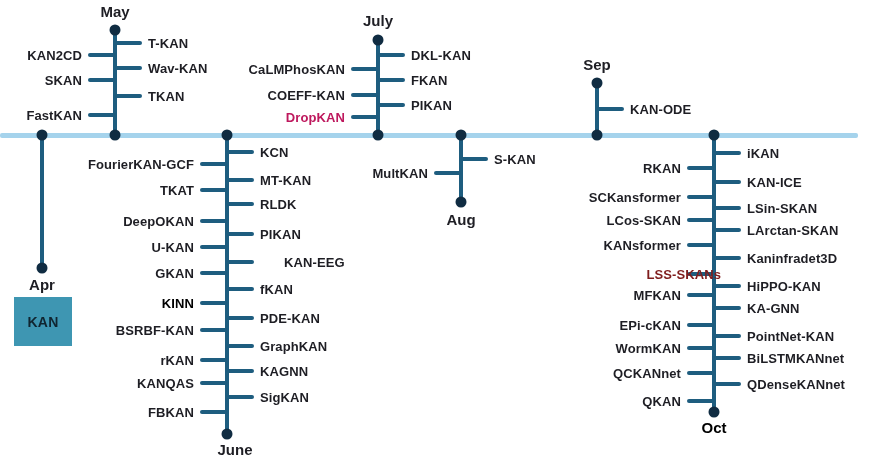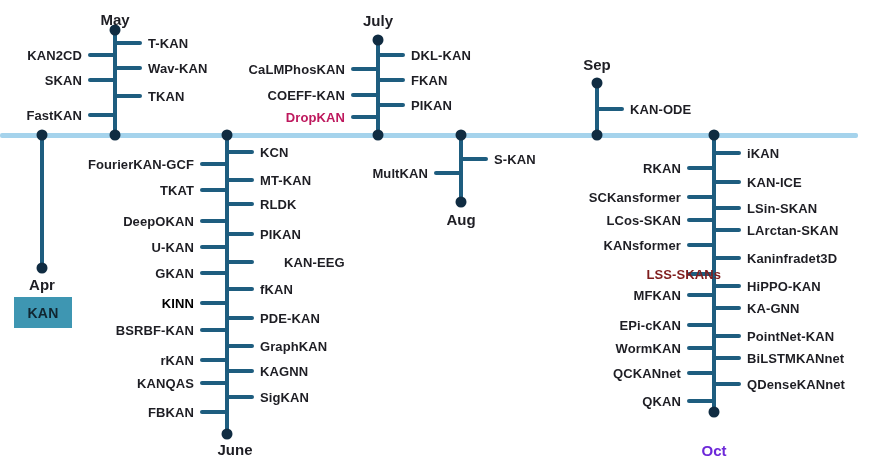--- a/index.html
+++ b/index.html
@@ -82,21 +82,21 @@
       <div class="tick" style="top: 68px; width: 27px; left: 115px; background: rgb(30, 93, 127);"></div>
       <div class="branch-label" style="top: 68px; left: 148px; color: rgb(30, 30, 36);">Wav-KAN</div>
       <div class="tick" style="top: 80px; width: 27px; left: 88px; background: rgb(30, 93, 127);"></div>
       <div class="branch-label left-side" style="top: 80px; left: 82px; color: rgb(30, 30, 36);">SKAN</div>
       <div class="tick" style="top: 96px; width: 27px; left: 115px; background: rgb(30, 93, 127);"></div>
       <div class="branch-label" style="top: 96px; left: 148px; color: rgb(30, 30, 36);">TKAN</div>
       <div class="tick" style="top: 115px; width: 27px; left: 88px; background: rgb(30, 93, 127);"></div>
       <div class="branch-label left-side" style="top: 115px; left: 82px; color: rgb(30, 30, 36); text-align: center;">FastKAN</div>
       <div class="dot" style="left: 115px; top: 135px; background: rgb(16, 44, 66);"></div>
       <div class="dot" style="left: 115px; top: 30px; background: rgb(16, 44, 66);"></div>
-      <div class="month-label" style="left: 115px; top: 3px; color: rgb(30, 30, 36); margin-top: 8px;">May</div>
+      <div class="month-label" style="left: 115px; top: 3px; color: rgb(30, 30, 36);">May</div>
     </div>
     <div class="" style="position: absolute; left: 0px; top: 0px;">
       <div class="stem" style="left: 227px; top: 135px; height: 299px; background: rgb(30, 93, 127);"></div>
       <div class="tick" style="top: 152px; width: 27px; left: 227px; background: rgb(30, 93, 127);"></div>
       <div class="branch-label" style="top: 152px; left: 260px; color: rgb(30, 30, 36);">KCN</div>
       <div class="tick" style="top: 164px; width: 27px; left: 200px; background: rgb(30, 93, 127);"></div>
       <div class="branch-label left-side" style="top: 164px; left: 194px; color: rgb(30, 30, 36);">FourierKAN-GCF</div>
       <div class="tick" style="top: 180px; width: 27px; left: 227px; background: rgb(30, 93, 127);"></div>
       <div class="branch-label" style="top: 180px; left: 260px; color: rgb(30, 30, 36);">MT-KAN</div>
       <div class="tick" style="top: 190px; width: 27px; left: 200px; background: rgb(30, 93, 127);"></div>
@@ -210,16 +210,16 @@
       <div class="tick" style="top: 358px; width: 27px; left: 714px; background: rgb(30, 93, 127);"></div>
       <div class="branch-label" style="top: 358px; left: 747px; color: rgb(30, 30, 36);">BiLSTMKANnet</div>
       <div class="tick" style="top: 373px; width: 27px; left: 687px; background: rgb(30, 93, 127);"></div>
       <div class="branch-label left-side" style="top: 373px; left: 681px; color: rgb(30, 30, 36);">QCKANnet</div>
       <div class="tick" style="top: 384px; width: 27px; left: 714px; background: rgb(30, 93, 127);"></div>
       <div class="branch-label" style="top: 384px; left: 747px; color: rgb(30, 30, 36);">QDenseKANnet</div>
       <div class="tick" style="top: 401px; width: 27px; left: 687px; background: rgb(30, 93, 127);"></div>
       <div class="branch-label left-side" style="top: 401px; left: 681px; color: rgb(30, 30, 36);">QKAN</div>
       <div class="dot" style="left: 714px; top: 135px; background: rgb(16, 44, 66);"></div>
       <div class="dot" style="left: 714px; top: 412px; background: rgb(16, 44, 66);"></div>
-      <div class="month-label" style="left: 714px; top: 442px; color: #6d28d9;">Oct</div>
-    </div>
-    <div class="origin-box" style="left: 14px; top: 297px; width: 58px; height: 31px; background: rgb(62, 150, 178); color: rgb(16, 37, 48);">KAN</div>
+      <div class="month-label" style="left: 714px; top: 419px; color: #000000;">Oct</div>
+    </div>
+    <div class="origin-box" style="left: 14px; top: 297px; width: 58px; height: 49px; background: rgb(62, 150, 178); color: rgb(16, 37, 48);">KAN</div>
   </div>
 
 </body></html>

